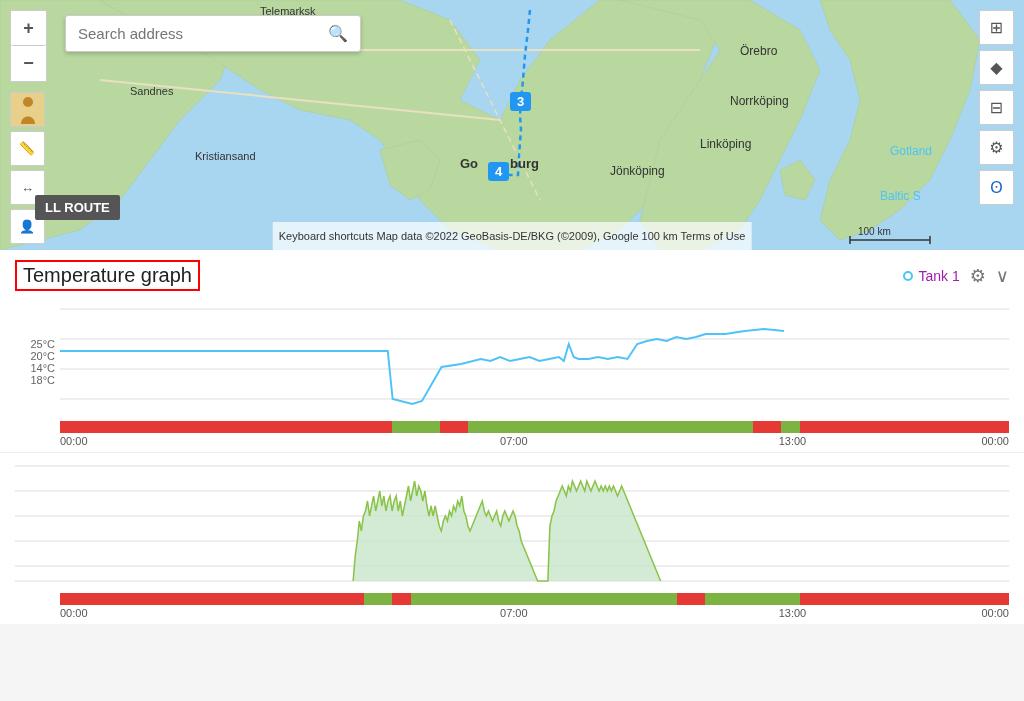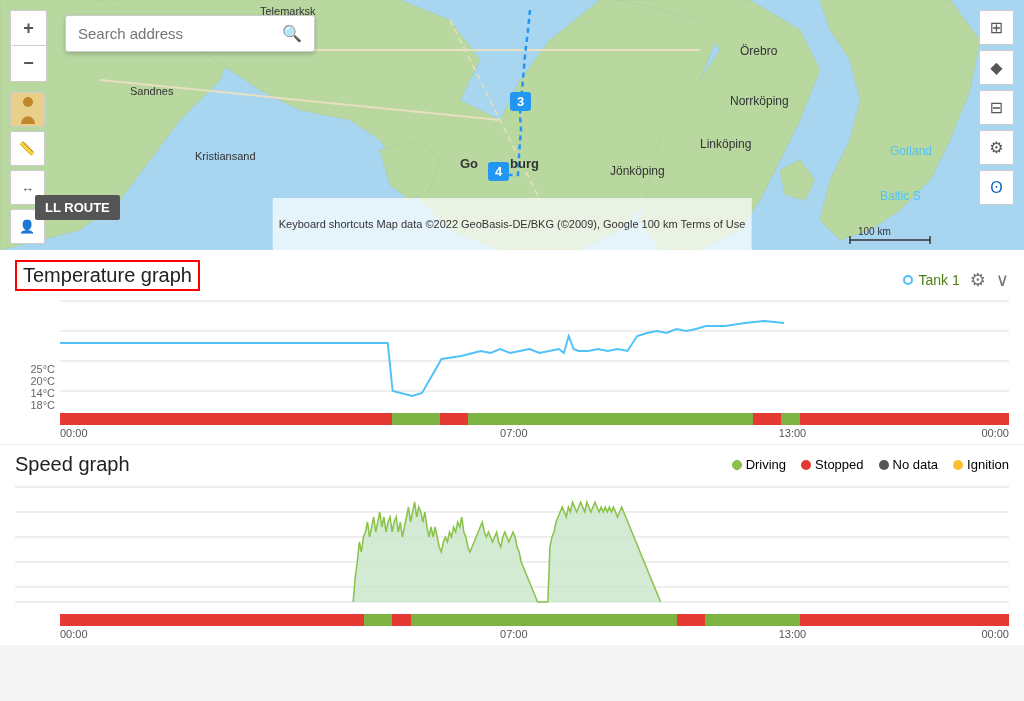--- a/index.html
+++ b/index.html
@@ -24,21 +24,21 @@
     .search-box {
       position: absolute;
       top: 15px;
       left: 65px;
       background: white;
       border: 1px solid #ccc;
       border-radius: 3px;
       display: flex;
       align-items: center;
       padding: 8px 12px;
-      width: 250px;
+      width: 296px;
       z-index: 10;
       box-shadow: 0 2px 4px rgba(0,0,0,0.2);
     }
 
     .search-input {
       border: none;
       outline: none;
       font-size: 15px;
       color: #888;
       flex: 1;
@@ -135,41 +135,42 @@
 
     
     .map-attribution {
       position: absolute;
       bottom: 0;
       left: 50%;
       transform: translateX(-50%);
       font-size: 11px;
       color: #333;
       background: rgba(255,255,255,0.7);
-      padding: 20px 6px;
+      padding: 8px 6px;
       z-index: 10;
       white-space: nowrap;
     }
 
     
     #bottom-panel {
       background: white;
       padding: 0;
     }
 
     
     .graph-section {
       padding: 10px 15px 5px 15px;
       border-bottom: 1px solid #eee;
     }
 
     .graph-header {
       display: flex;
-      align-items: flex-end;
+      align-items: center;
       justify-content: space-between;
+      margin-bottom: 8px;
     }
 
     .graph-title {
       font-size: 20px;
       font-weight: normal;
       color: #222;
       border: 2px solid red;
       padding: 2px 6px;
     }
 
@@ -177,40 +178,40 @@
       display: flex;
       align-items: center;
       gap: 10px;
     }
 
     .tank-label {
       display: flex;
       align-items: center;
       gap: 5px;
       font-size: 14px;
-      color: #4d7c0f;
+      color: #a21caf;
     }
 
     .tank-dot {
       width: 10px;
       height: 10px;
       border-radius: 50%;
       border: 2px solid #4fc3f7;
       background: transparent;
     }
 
     .icon-btn {
       color: #777;
       cursor: pointer;
       font-size: 18px;
     }
 
     .chart-area {
       display: flex;
-      align-items: flex-end;
+      align-items: center;
     }
 
     .y-axis {
       display: flex;
       flex-direction: column;
       justify-content: space-between;
       width: 45px;
       font-size: 11px;
       color: #666;
       text-align: right;
@@ -454,41 +455,20 @@
 
     <div class="time-labels">
       <span>00:00</span>
       <span style="margin-left:25%;">07:00</span>
       <span style="margin-left:8%;">13:00</span>
       <span>00:00</span>
     </div>
   </div>
 
   <div class="speed-section">
-    <div class="speed-header">
-      <div class="speed-title">Speed graph</div>
-      <div class="speed-legend">
-        <div class="legend-item">
-          <div class="legend-dot dot-green"></div>
-          <span>Driving</span>
-        </div>
-        <div class="legend-item">
-          <div class="legend-dot dot-red"></div>
-          <span>Stopped</span>
-        </div>
-        <div class="legend-item">
-          <div class="legend-dot dot-gray"></div>
-          <span>No data</span>
-        </div>
-        <div class="legend-item">
-          <div class="legend-dot dot-yellow"></div>
-          <span>Ignition</span>
-        </div>
-      </div>
-    </div>
 
     <div class="chart-area">
       <div class="chart-inner" style="height:130px; position:relative;">
         <svg width="100%" height="130" viewBox="0 0 970 130" preserveAspectRatio="none">
 
           <line x1="0" y1="5" x2="970" y2="5" stroke="#ddd" stroke-width="1"></line>
           <line x1="0" y1="30" x2="970" y2="30" stroke="#ddd" stroke-width="1"></line>
           <line x1="0" y1="55" x2="970" y2="55" stroke="#ddd" stroke-width="1"></line>
           <line x1="0" y1="80" x2="970" y2="80" stroke="#ddd" stroke-width="1"></line>
           <line x1="0" y1="105" x2="970" y2="105" stroke="#ddd" stroke-width="1"></line>

